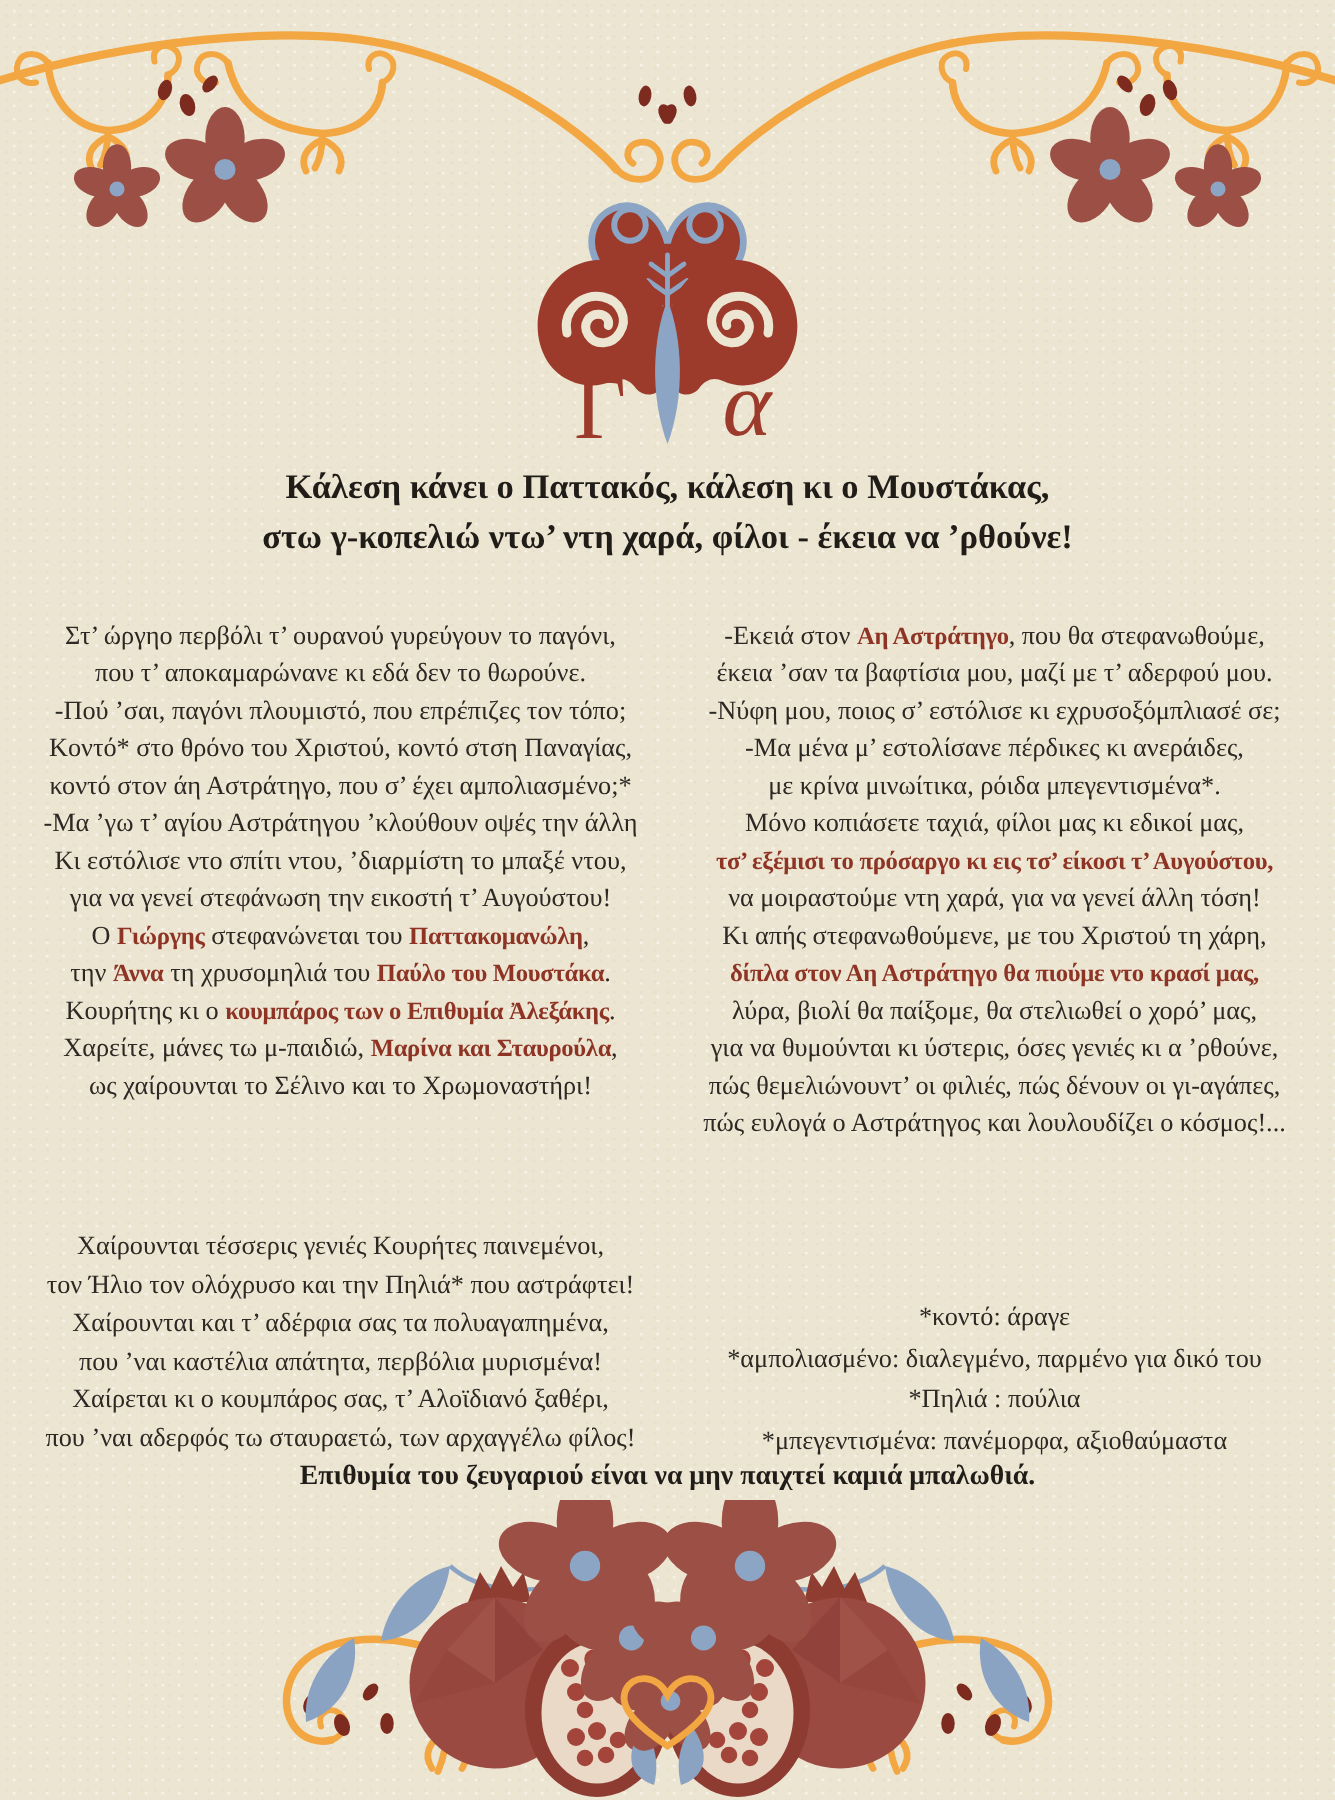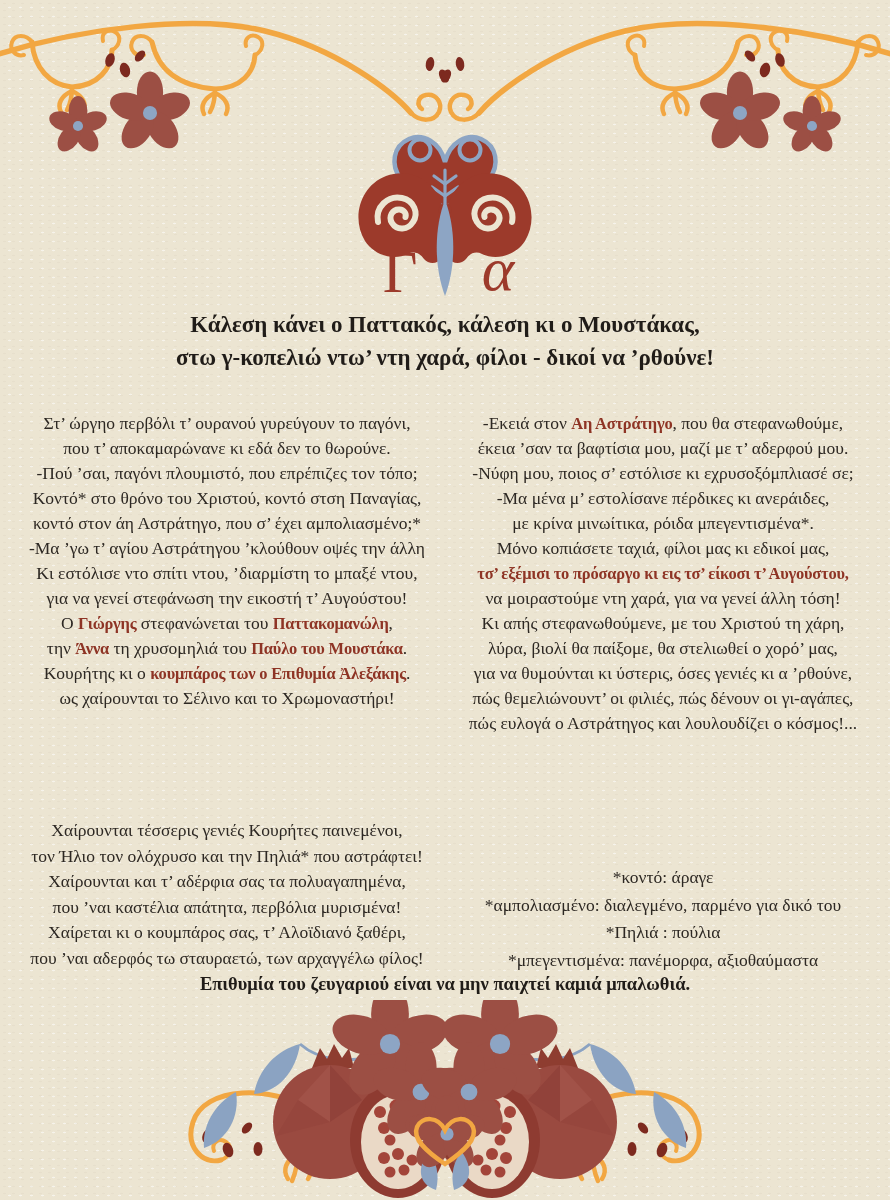--- a/index.html
+++ b/index.html
@@ -105,47 +105,49 @@
       <use href="#horn" transform="translate(230,0) scale(-1,1)"></use>
     </g>
     <circle cx="115" cy="98" r="6.5" fill="#9c3a2b"></circle>
     <path d="M115,88 C105,113 103,152 115,184 C127,152 125,113 115,88 Z" fill="#8da5c4"></path>
     <text class="logo-letter" x="70" y="180" text-anchor="middle" font-size="60" fill="#9c3a2b">Γ</text>
     <text class="logo-letter" x="168" y="178" text-anchor="middle" font-size="62" font-style="italic" fill="#9c3a2b">α</text>
   </svg>
 
   <div class="abs title">
     <div>Κάλεση κάνει ο Παττακός, κάλεση κι ο Μουστάκας,</div>
-    <div>στω γ-κοπελιώ ντω’ ντη χαρά, φίλοι - δικοί να ’ρθούνε!</div>
+    <div>στω γ-κοπελιώ ντω’ ντη χαρά, φίλοι - έκεια να ’ρθούνε!</div>
   </div>
 
   <div class="abs col col-left">
       <div class="line"><span>Στ’ ώργηο περβόλι τ’ ουρανού γυρεύγουν το παγόνι,</span></div>
       <div class="line"><span>που τ’ αποκαμαρώνανε κι εδά δεν το θωρούνε.</span></div>
       <div class="line"><span>-Πού ’σαι, παγόνι πλουμιστό, που επρέπιζες τον τόπο;</span></div>
       <div class="line"><span>Κοντό* στο θρόνο του Χριστού, κοντό στση Παναγίας,</span></div>
       <div class="line"><span>κοντό στον άη Αστράτηγο, που σ’ έχει αμπολιασμένο;*</span></div>
       <div class="line"><span>-Μα ’γω τ’ αγίου Αστράτηγου ’κλούθουν οψές την άλλη</span></div>
       <div class="line"><span>Κι εστόλισε ντο σπίτι ντου, ’διαρμίστη το μπαξέ ντου,</span></div>
       <div class="line"><span>για να γενεί στεφάνωση την εικοστή τ’ Αυγούστου!</span></div>
       <div class="line"><span>Ο </span><span class="red">Γιώργης</span><span> στεφανώνεται του </span><span class="red">Παττακομανώλη</span><span>,</span></div>
       <div class="line"><span>την </span><span class="red">Άννα</span><span> τη χρυσομηλιά του </span><span class="red">Παύλο του Μουστάκα</span><span>.</span></div>
       <div class="line"><span>Κουρήτης κι ο </span><span class="red">κουμπάρος των ο Επιθυμία Ἀλεξάκης</span><span>.</span></div>
+      <div class="line"><span>Χαρείτε, μάνες τω μ-παιδιώ, </span><span class="red">Μαρίνα και Σταυρούλα</span><span>,</span></div>
       <div class="line"><span>ως χαίρουνται το Σέλινο και το Χρωμοναστήρι!</span></div>
     </div>
   <div class="abs col col-right">
       <div class="line"><span>-Εκειά στον </span><span class="red">Αη Αστράτηγο</span><span>, που θα στεφανωθούμε,</span></div>
       <div class="line"><span>έκεια ’σαν τα βαφτίσια μου, μαζί με τ’ αδερφού μου.</span></div>
       <div class="line"><span>-Νύφη μου, ποιος σ’ εστόλισε κι εχρυσοξόμπλιασέ σε;</span></div>
       <div class="line"><span>-Μα μένα μ’ εστολίσανε πέρδικες κι ανεράιδες,</span></div>
       <div class="line"><span>με κρίνα μινωίτικα, ρόιδα μπεγεντισμένα*.</span></div>
       <div class="line"><span>Μόνο κοπιάσετε ταχιά, φίλοι μας κι εδικοί μας,</span></div>
       <div class="line"><span class="red">τσ’ εξέμισι το πρόσαργο κι εις τσ’ είκοσι τ’ Αυγούστου,</span></div>
       <div class="line"><span>να μοιραστούμε ντη χαρά, για να γενεί άλλη τόση!</span></div>
       <div class="line"><span>Κι απής στεφανωθούμενε, με του Χριστού τη χάρη,</span></div>
+      <div class="line"><span class="red">δίπλα στον Αη Αστράτηγο θα πιούμε ντο κρασί μας,</span></div>
       <div class="line"><span>λύρα, βιολί θα παίξομε, θα στελιωθεί ο χορό’ μας,</span></div>
       <div class="line"><span>για να θυμούνται κι ύστερις, όσες γενιές κι α ’ρθούνε,</span></div>
       <div class="line"><span>πώς θεμελιώνουντ’ οι φιλιές, πώς δένουν οι γι-αγάπες,</span></div>
       <div class="line"><span>πώς ευλογά ο Αστράτηγος και λουλουδίζει ο κόσμος!...</span></div>
     </div>
 
   <div class="abs greet">
       <div class="line"><span>Χαίρουνται τέσσερις γενιές Κουρήτες παινεμένοι,</span></div>
       <div class="line"><span>τον Ήλιο τον ολόχρυσο και την Πηλιά* που αστράφτει!</span></div>
       <div class="line"><span>Χαίρουνται και τ’ αδέρφια σας τα πολυαγαπημένα,</span></div>

